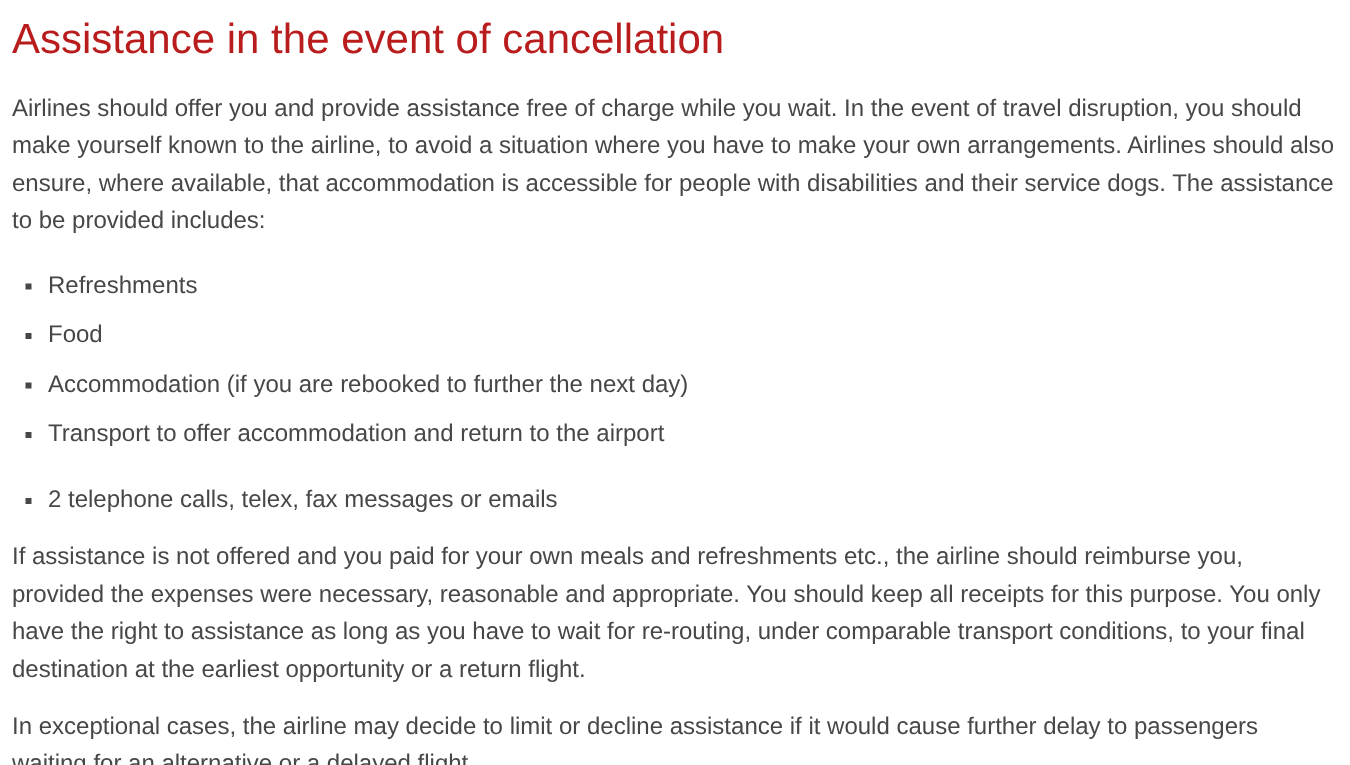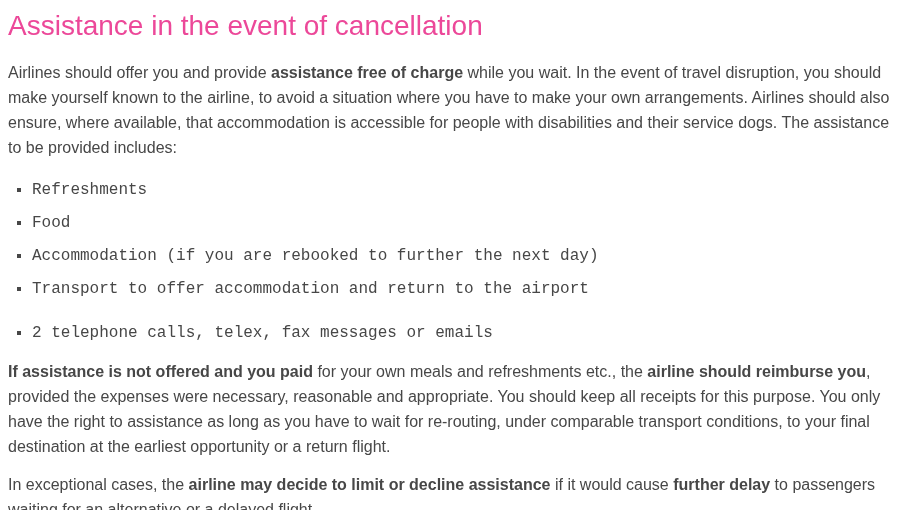--- a/index.html
+++ b/index.html
@@ -9,39 +9,38 @@
     margin: 8px;
     width: 884px;
     font-family: "Liberation Sans", "DejaVu Sans", sans-serif;
     font-size: 16px;
     color: #474747;
   }
   h1.page-title {
     font-size: 28px;
     font-weight: 400;
     line-height: 1.15;
-    color: #ec4899;
+    color: #b91c1c;
     margin: 2px 0 18px 0;
   }
   p.body-paragraph {
     line-height: 25px;
     margin: 13px 0;
   }
   p.body-paragraph strong {
-    font-weight: 700;
+    font-weight: 400;
   }
   ul.square-list {
     list-style-type: square;
     margin: 18px 0 13px 0;
     padding-left: 24px;
   }
   ul.square-list li {
     line-height: 25px;
     margin-bottom: 8px;
-    font-family: Liberation Mono, monospace;
   }
   ul.square-list li:last-child {
     margin-bottom: 0;
     margin-top: 19px;
   }
 </style>
 </head>
 <body>
 
 <main>

